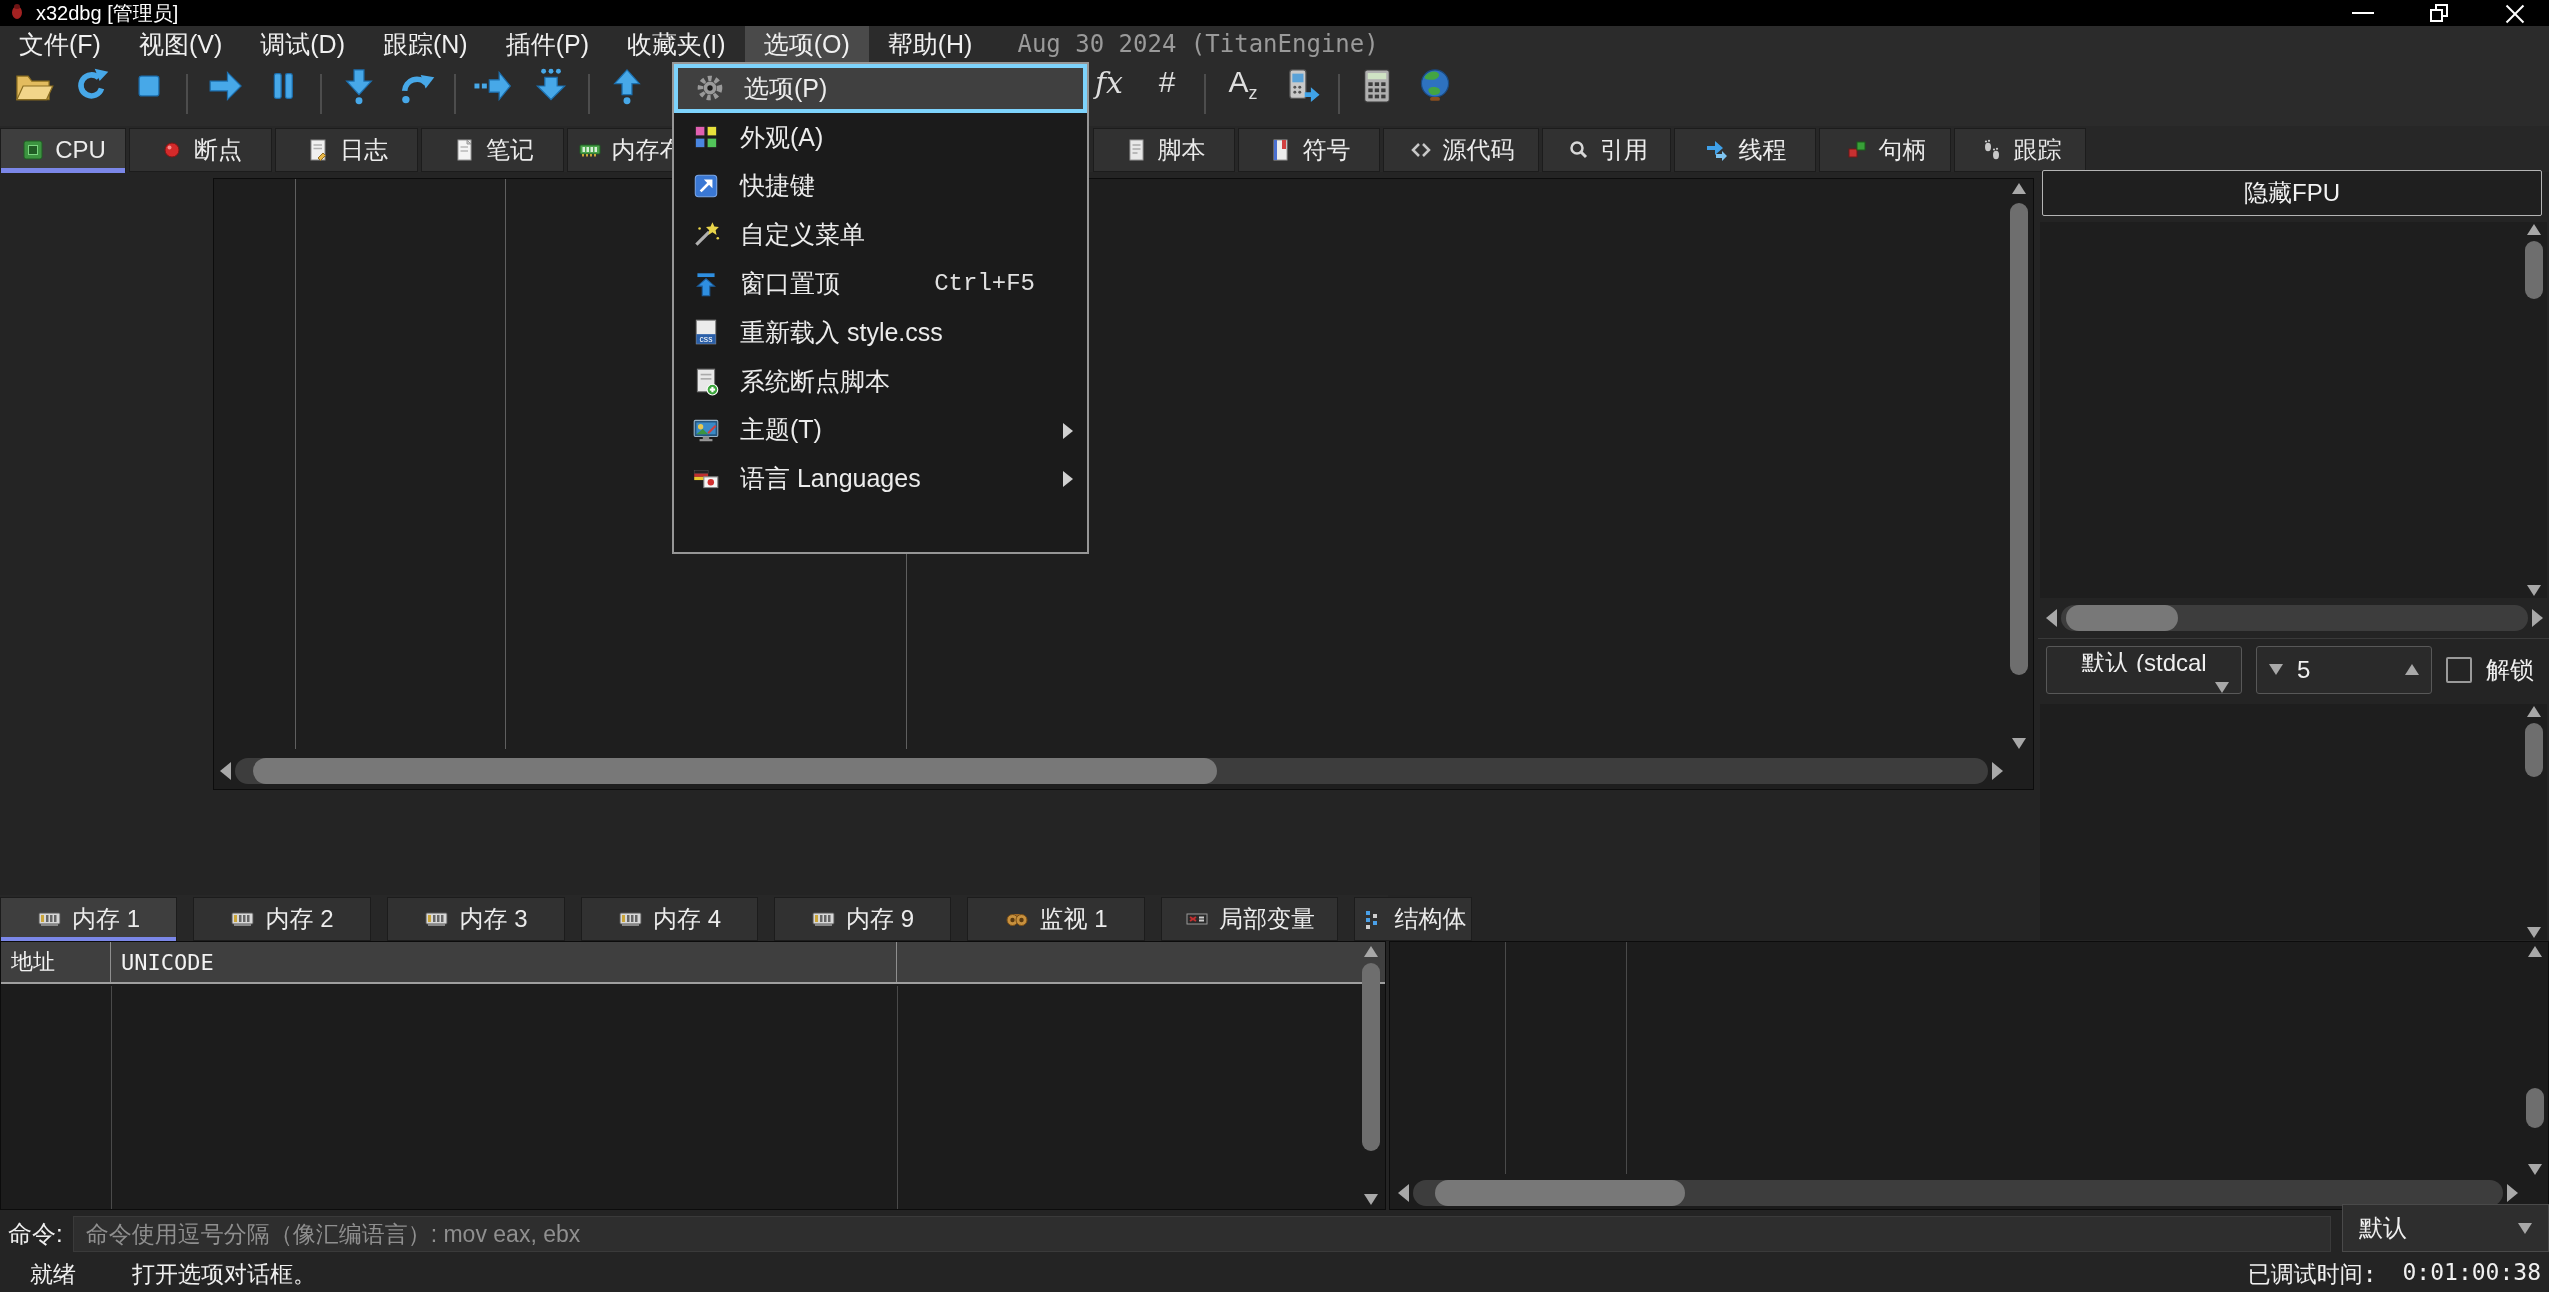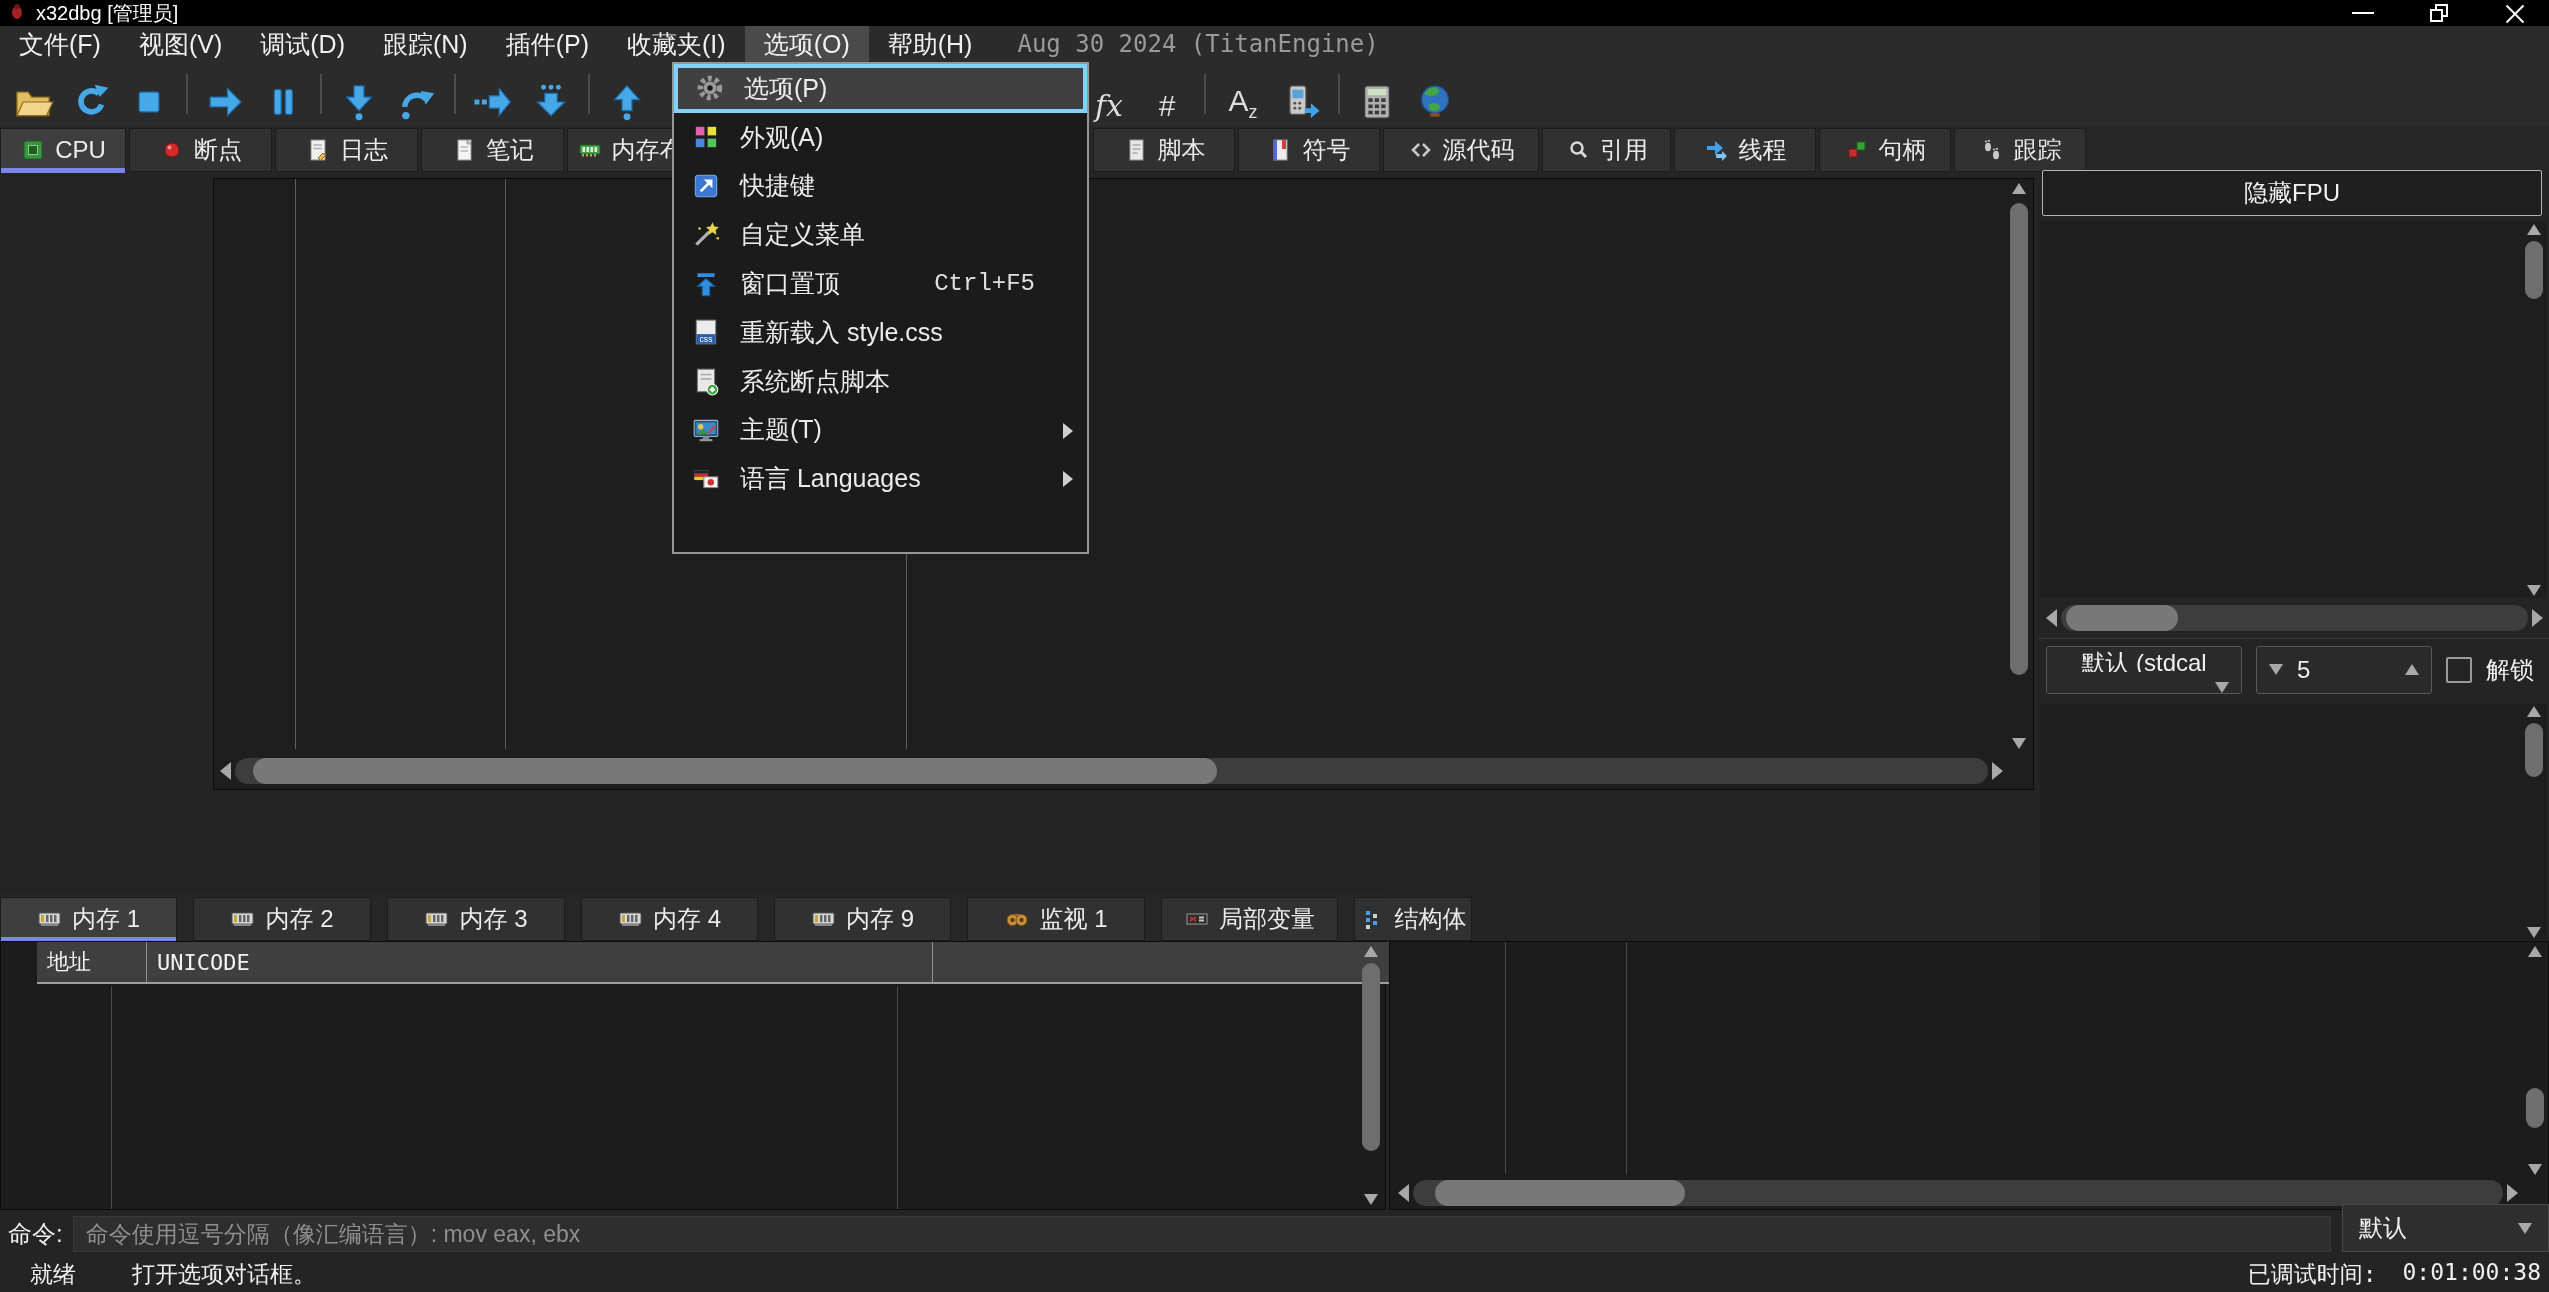--- a/index.html
+++ b/index.html
@@ -24,21 +24,21 @@
   .wc-close:before{ transform:rotate(45deg);} .wc-close:after{ transform:rotate(-45deg);}
 
   
   .menubar { position:absolute; left:0; top:26px; width:2549px; height:36px; background:#2b2b2b; display:flex; align-items:stretch; }
   .mi { padding:0 19px; display:flex; align-items:center; font-size:25px; color:#f0f0f0; white-space:nowrap; }
   .mi.active { background:#4a4a4a; }
   .build-info { margin-left:26px; display:flex; align-items:center; font-size:24px; color:#9a9a9a; font-family:"DejaVu Sans Mono",monospace; }
 
   
   .toolbar { position:absolute; left:0; top:62px; width:2549px; height:64px; background:#2b2b2b; display:flex; align-items:center; padding-left:4px; }
-  .tbtn { width:58px; height:58px; display:flex; align-items:flex-end; justify-content:center; flex:none; }
+  .tbtn { width:58px; height:58px; display:flex; align-items:flex-start; justify-content:center; flex:none; }
   .tbtn svg { width:42px; height:42px; }
   .tsep { width:2px; height:40px; background:#4d4d4d; margin:0 8px; flex:none; }
   .tgroup2 { position:absolute; left:1080px; top:0; height:64px; display:flex; align-items:center; }
   .ttext { font-size:30px; color:#dedede; }
   .ttext i { font-family:"DejaVu Serif",serif; }
   .ttext sub { font-size:18px; }
 
   
   .viewtabs { position:absolute; left:0; top:126px; width:2549px; height:46px; background:#272727; }
   .tabgroup { position:absolute; top:2px; height:44px; display:flex; gap:3px; }
@@ -76,21 +76,21 @@
   .combo-conv { width:196px;flex-direction:column; }
   .spinner { width:176px; height:48px; background:#2a2a2a; border:1px solid #585858; border-radius:3px; display:flex; align-items:center; padding:0 12px; gap:14px; }
   .spinner .val { font-size:24px; color:#f0f0f0; flex:1; }
   .cb { width:26px; height:26px; border:2px solid #9a9a9a; border-radius:2px; background:transparent; }
   .cb-label { font-size:24px; color:#f0f0f0; }
   .args-area { position:absolute; left:2px; top:538px; width:507px; height:236px; background:#1e1e1e; }
 
   
   .memtabs { position:absolute; left:0; top:895px; width:1388px; height:46px; background:#272727; display:flex; gap:16px; padding-top:2px; }
   .mem-panel { position:absolute; left:0; top:941px; width:1386px; height:269px; background:#1c1c1c; border:1px solid #0c0c0c; }
-  .mem-header { position:absolute; left:0; top:0; width:1384px; height:42px; background:#3f3f3f; border-bottom:2px solid #9f9f9f; display:flex; font-family:"DejaVu Sans Mono",monospace; font-size:22px; color:#f2f2f2;margin-left:36px; }
+  .mem-header { position:absolute; left:0; top:0; width:1384px; height:42px; background:#3f3f3f; border-bottom:2px solid #9f9f9f; display:flex; font-family:"DejaVu Sans Mono",monospace; font-size:22px; color:#f2f2f2; }
   .mh-cell { display:flex; align-items:center; padding-left:10px; border-right:1px solid #8f8f8f; }
   .mem-body { position:absolute; left:0; top:44px; right:30px; bottom:0; }
   .mem-panel .colline { background:#4a4a4a; }
   .stack-panel { position:absolute; left:1389px; top:941px; width:1160px; height:269px; background:#1c1c1c; border:1px solid #0c0c0c; }
   .stack-panel .colline { background:#4a4a4a; }
 
   .btab { height:44px; background:#313131; border:1px solid #1c1c1c; display:flex; align-items:center; justify-content:center; gap:9px; font-size:24px; color:#ececec; position:relative; flex:none; }
   .btab.active { background:#3e3e3e; }
   .btab.active:after { content:""; position:absolute; left:0; right:0; bottom:-2px; height:5px; background:#7b87e8; }
 

